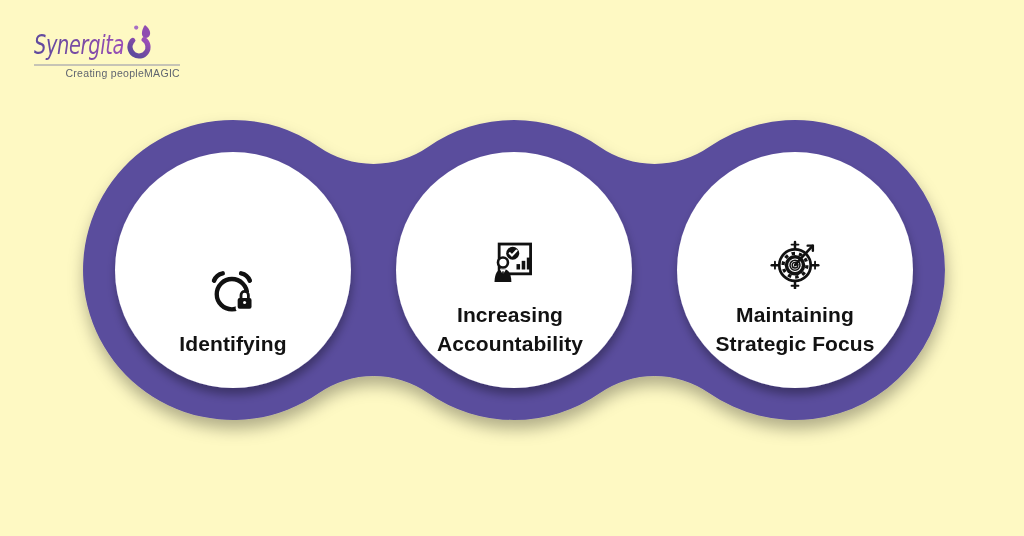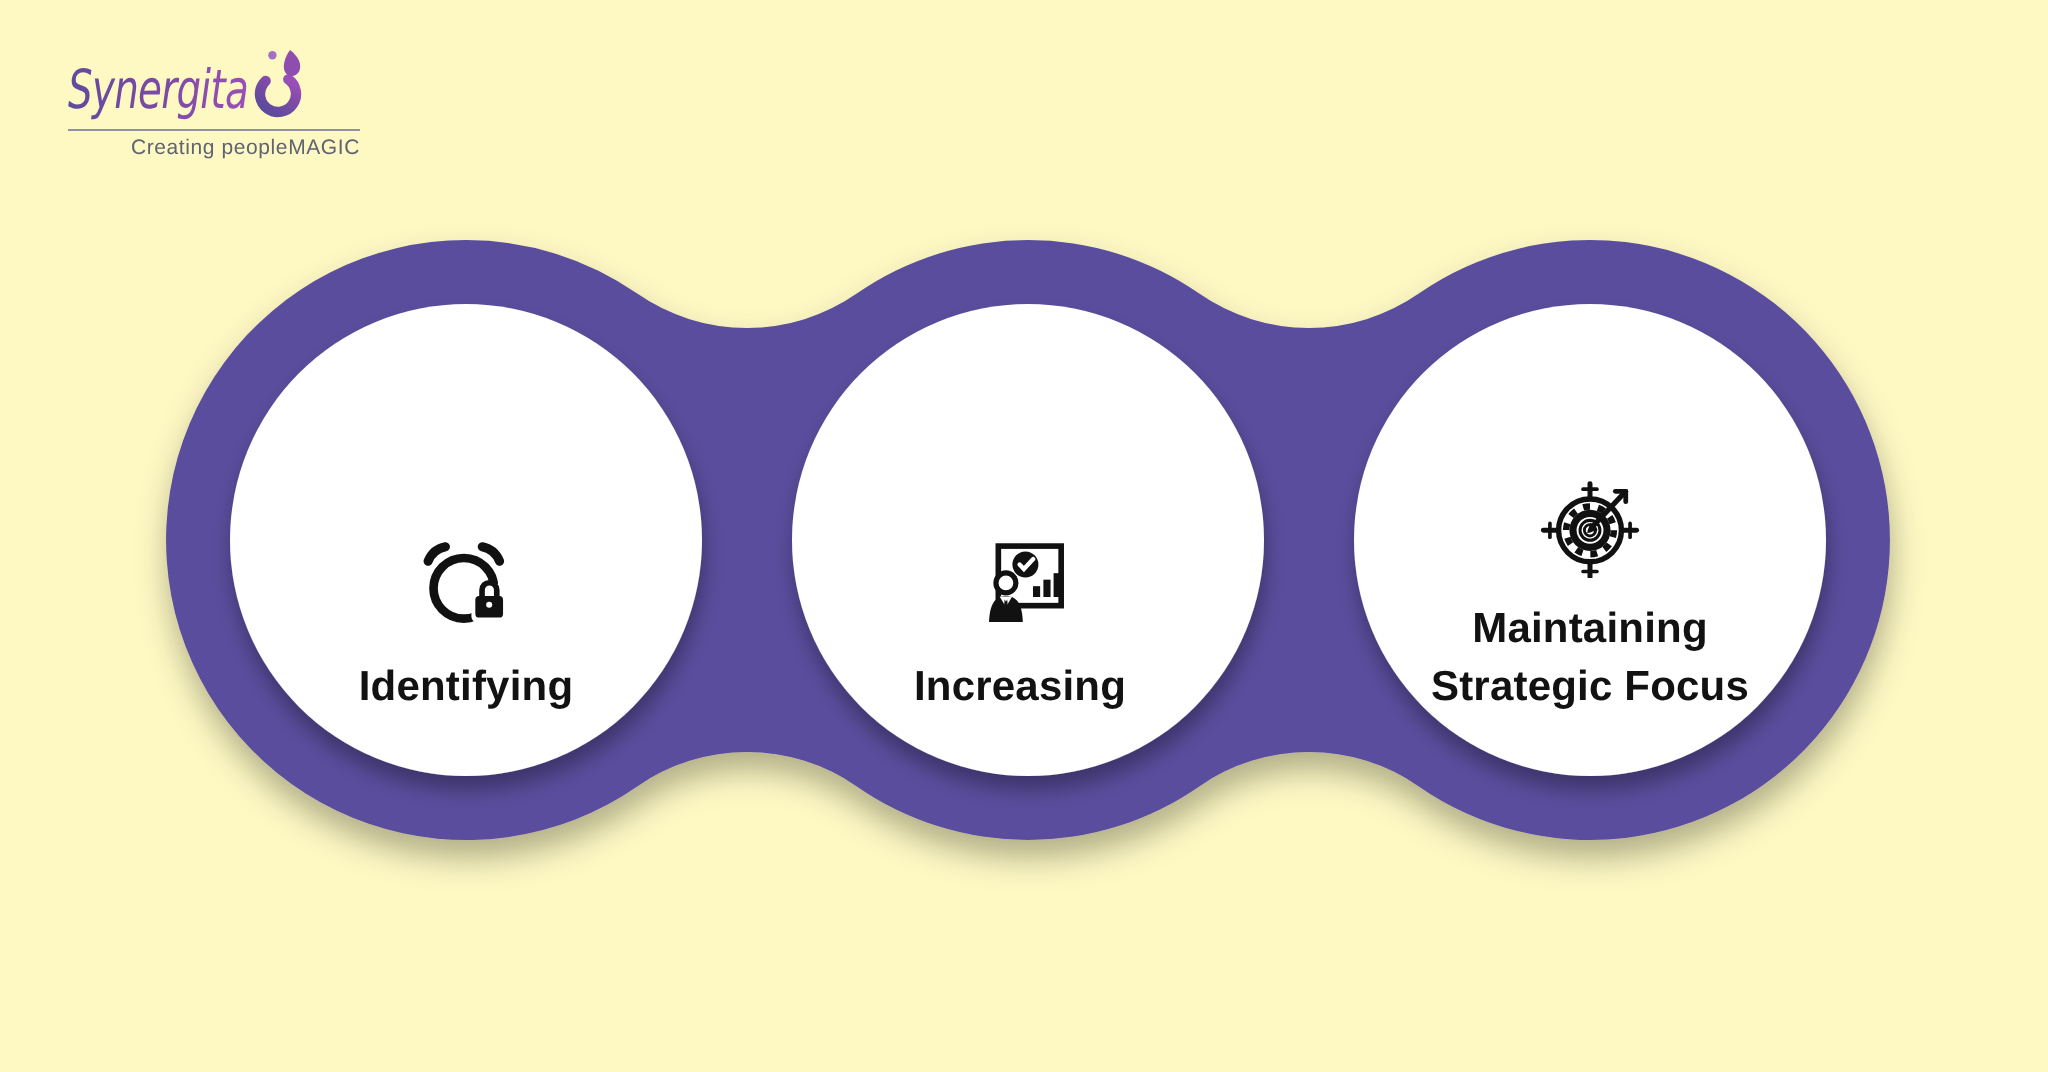--- a/index.html
+++ b/index.html
@@ -110,20 +110,21 @@
       <rect x="30" y="25" width="3.3" height="5" fill="#111"></rect>
       <rect x="34.8" y="22" width="3.3" height="8" fill="#111"></rect>
       <rect x="39.5" y="19" width="3.3" height="11" fill="#111"></rect>
       <circle cx="17.5" cy="23.5" r="4.6" fill="#ffffff" stroke="#111" stroke-width="2.4"></circle>
       <path d="M 17.5 29.5 c -5.5 0 -7.5 4.5 -7.8 12 h 15.6 c -0.3 -7.5 -2.3 -12 -7.8 -12 z" fill="#111"></path>
       <path d="M 14.6 29.8 L 17.5 34.6 L 20.4 29.8 z" fill="#ffffff"></path>
       <path d="M 16.9 31.2 l 0.6 0.9 0.6 -0.9 0.5 6.2 -1.1 1.7 -1.1 -1.7 z" fill="#111"></path>
     </svg>
     <div class="title">
       <div>Increasing</div>
+      <div>Accountability</div>
     </div>
   </div>
 
   <div class="item item-2">
     <svg class="icon" viewBox="0 0 48 48">
       <g stroke="#111" stroke-linecap="round">
         <circle cx="24" cy="26" r="14.5" fill="none" stroke-width="2.5"></circle>
         <line x1="24" y1="4.5" x2="24" y2="10.5" stroke-width="2.3"></line>
         <line x1="20.8" y1="7" x2="27.2" y2="7" stroke-width="1.7"></line>
         <line x1="24" y1="41.5" x2="24" y2="47.5" stroke-width="2.3"></line>

